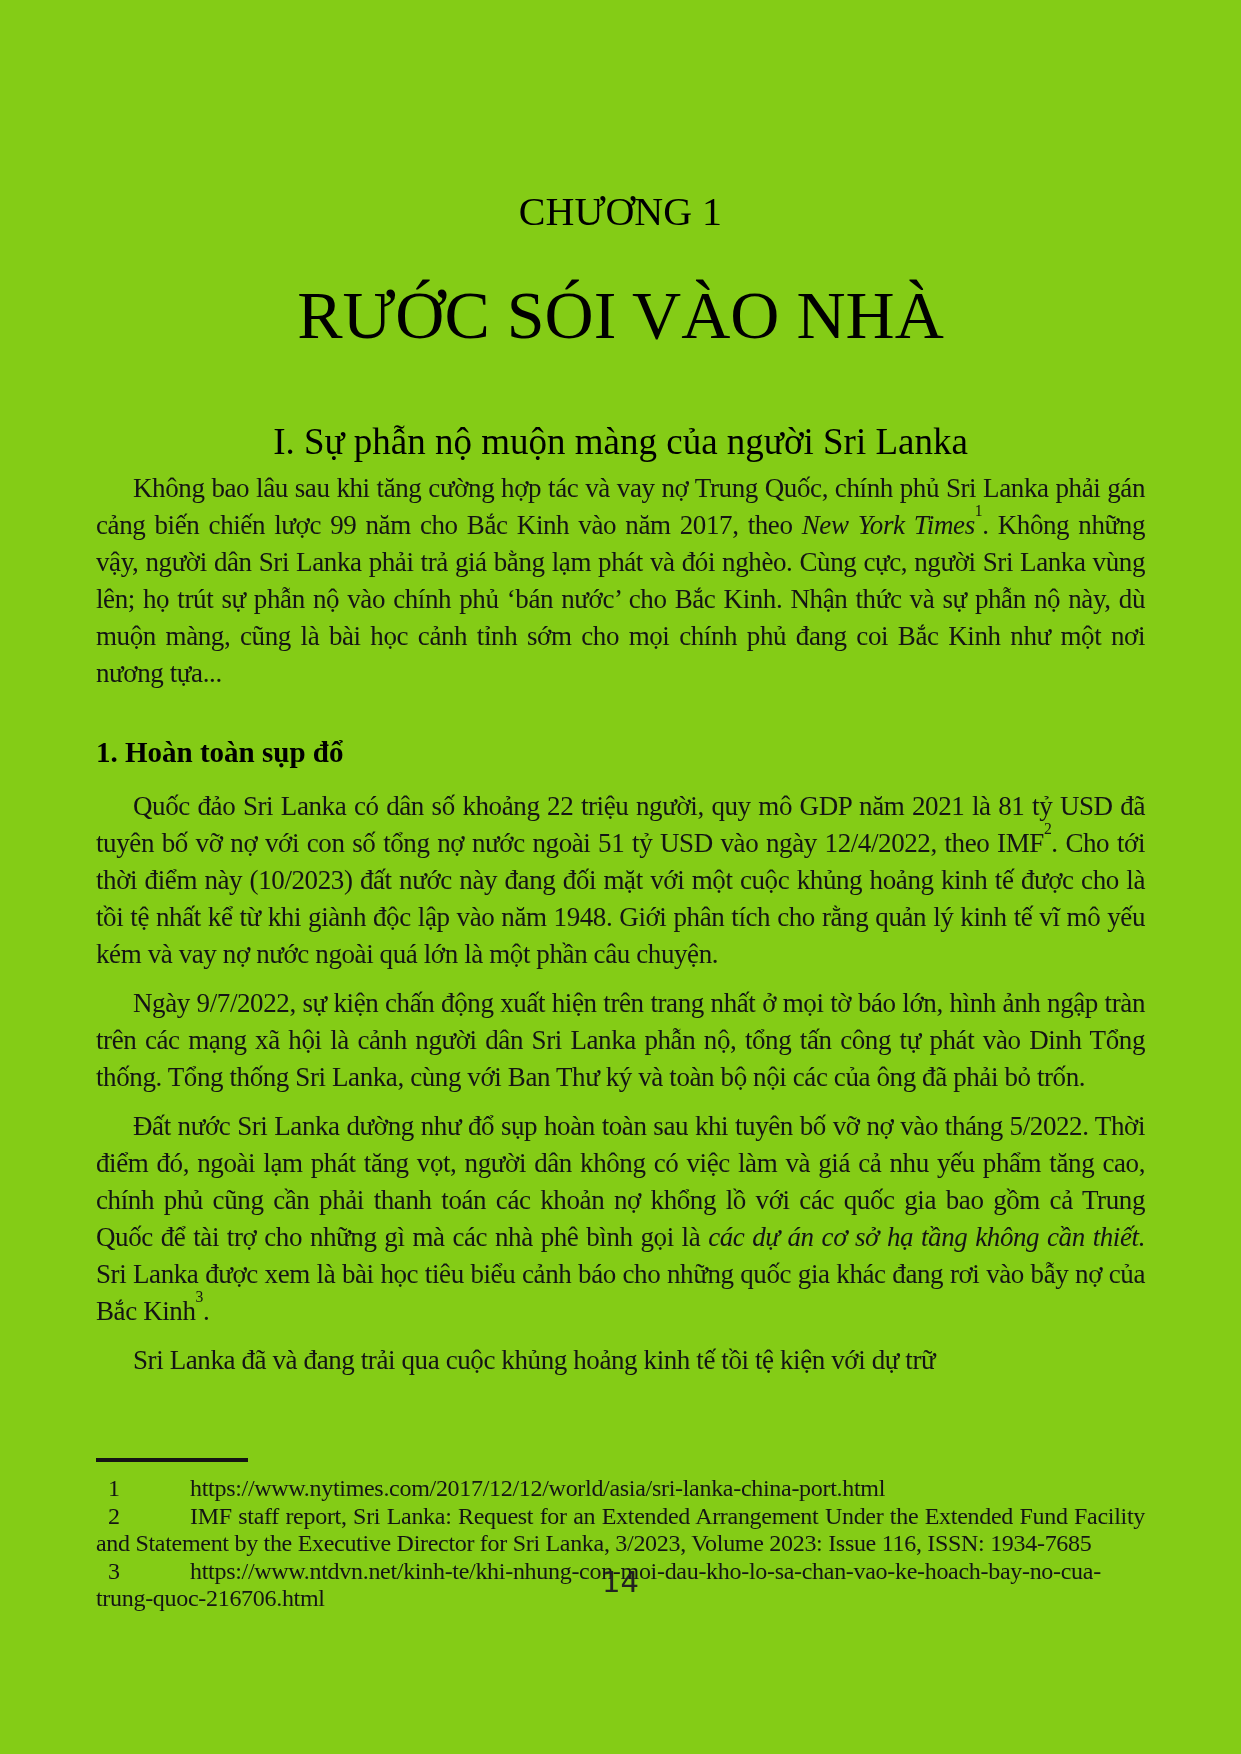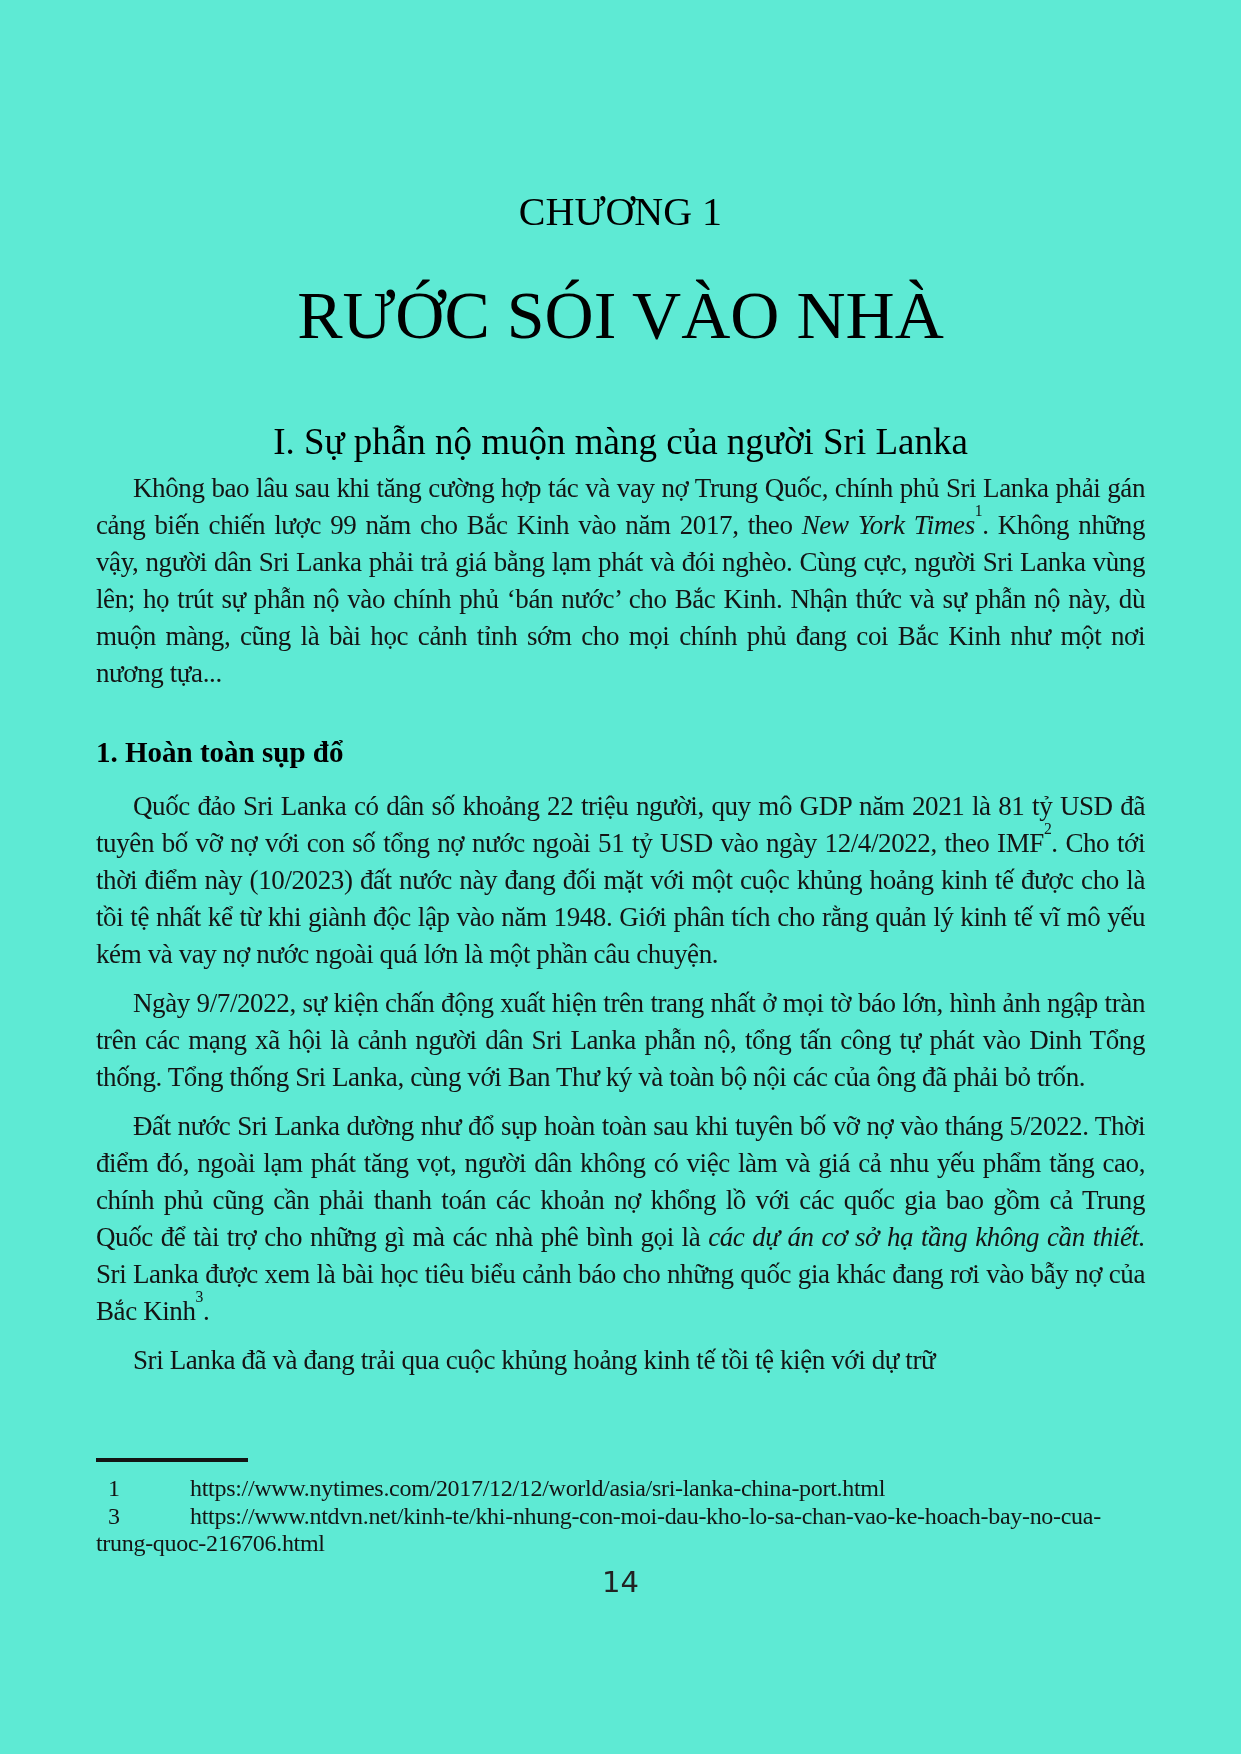--- a/index.html
+++ b/index.html
@@ -1,20 +1,20 @@
 <!DOCTYPE html>
 <html lang="vi"><head>
 <meta charset="utf-8">
 <style>
   html,body { margin:0; padding:0; background:#e8e8e8; }
   .page {
     position:relative;
     width:1241px; height:1754px;
     margin:0 auto;
-    background:#5eead4;
+    background:#84cc16;
     color:#141414;
     font-family:"Liberation Serif","DejaVu Serif",serif;
     box-sizing:border-box;
     padding:0 96px;
     overflow:hidden;
   }
   .chapter-label {
     margin:192px 0 0;
     text-align:center;
     font-size:40px;
@@ -120,20 +120,21 @@
 
   <p class="body-para"><span>Đất nước Sri Lanka dường như đổ sụp hoàn toàn sau khi tuyên bố vỡ nợ vào tháng 5/2022. Thời điểm đó, ngoài lạm phát tăng vọt, người dân không có việc làm và giá cả nhu yếu phẩm tăng cao, chính phủ cũng cần phải thanh toán các khoản nợ khổng lồ với các quốc gia bao gồm cả Trung Quốc để tài trợ cho những gì mà các nhà phê bình gọi là </span><em>các dự án cơ sở hạ tầng không cần thiết.</em><span> Sri Lanka được xem là bài học tiêu biểu cảnh báo cho những quốc gia khác đang rơi vào bẫy nợ của Bắc Kinh</span><sup class="fnref">3</sup><span>.</span></p>
 
   <p class="body-para"><span>Sri Lanka đã và đang trải qua cuộc khủng hoảng kinh tế tồi tệ kiện với dự trữ</span></p>
 
   <footer class="footnotes">
     <div class="fn-rule"></div>
     <div>
   <div class="footnote"><span class="fn-marker">1</span><span>https://www.nytimes.com/2017/12/12/world/asia/sri-lanka-china-port.html</span></div>
 
+  <div class="footnote"><span class="fn-marker">2</span><span>IMF staff report, Sri Lanka: Request for an Extended Arrangement Under the Extended Fund Facility and Statement by the Executive Director for Sri Lanka, 3/2023, Volume 2023: Issue 116, ISSN: 1934-7685</span></div>
 
   <div class="footnote"><span class="fn-marker">3</span><span>https://www.ntdvn.net/kinh-te/khi-nhung-con-moi-dau-kho-lo-sa-chan-vao-ke-hoach-bay-no-cua-trung-quoc-216706.html</span></div>
 </div>
   </footer>
 
   <div class="page-number">14</div>
 
 </div>
 
 </body></html>

